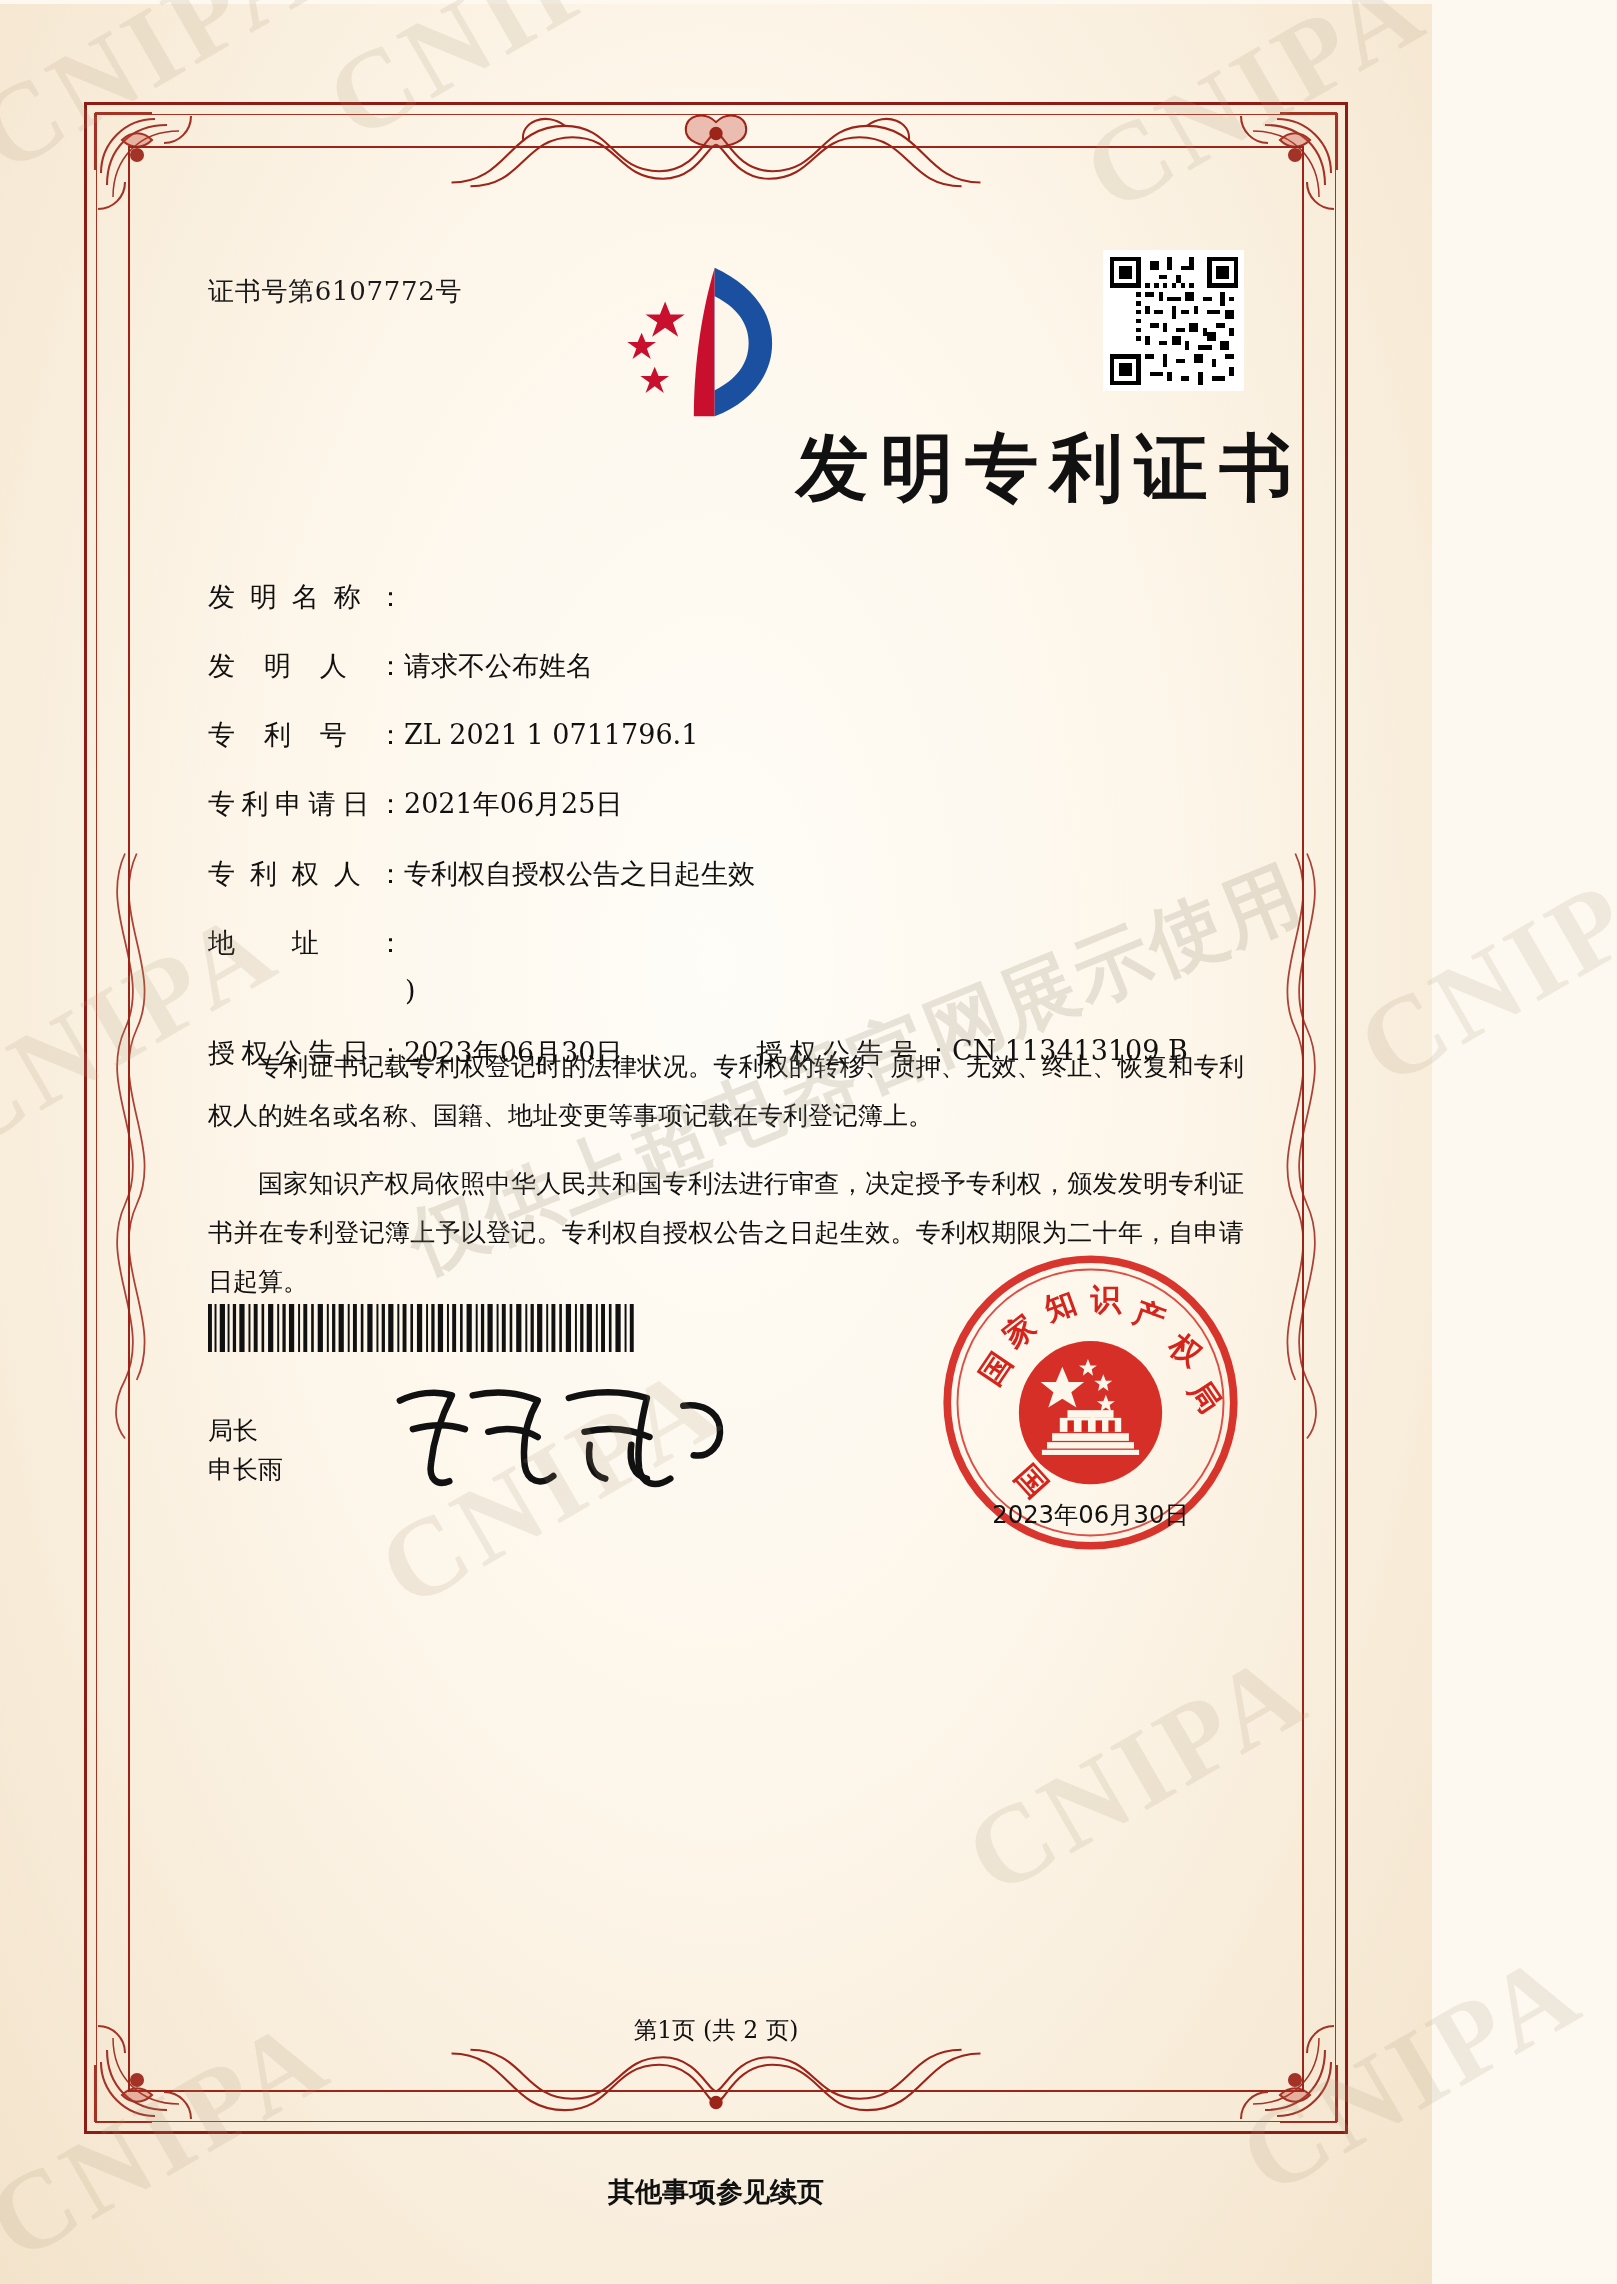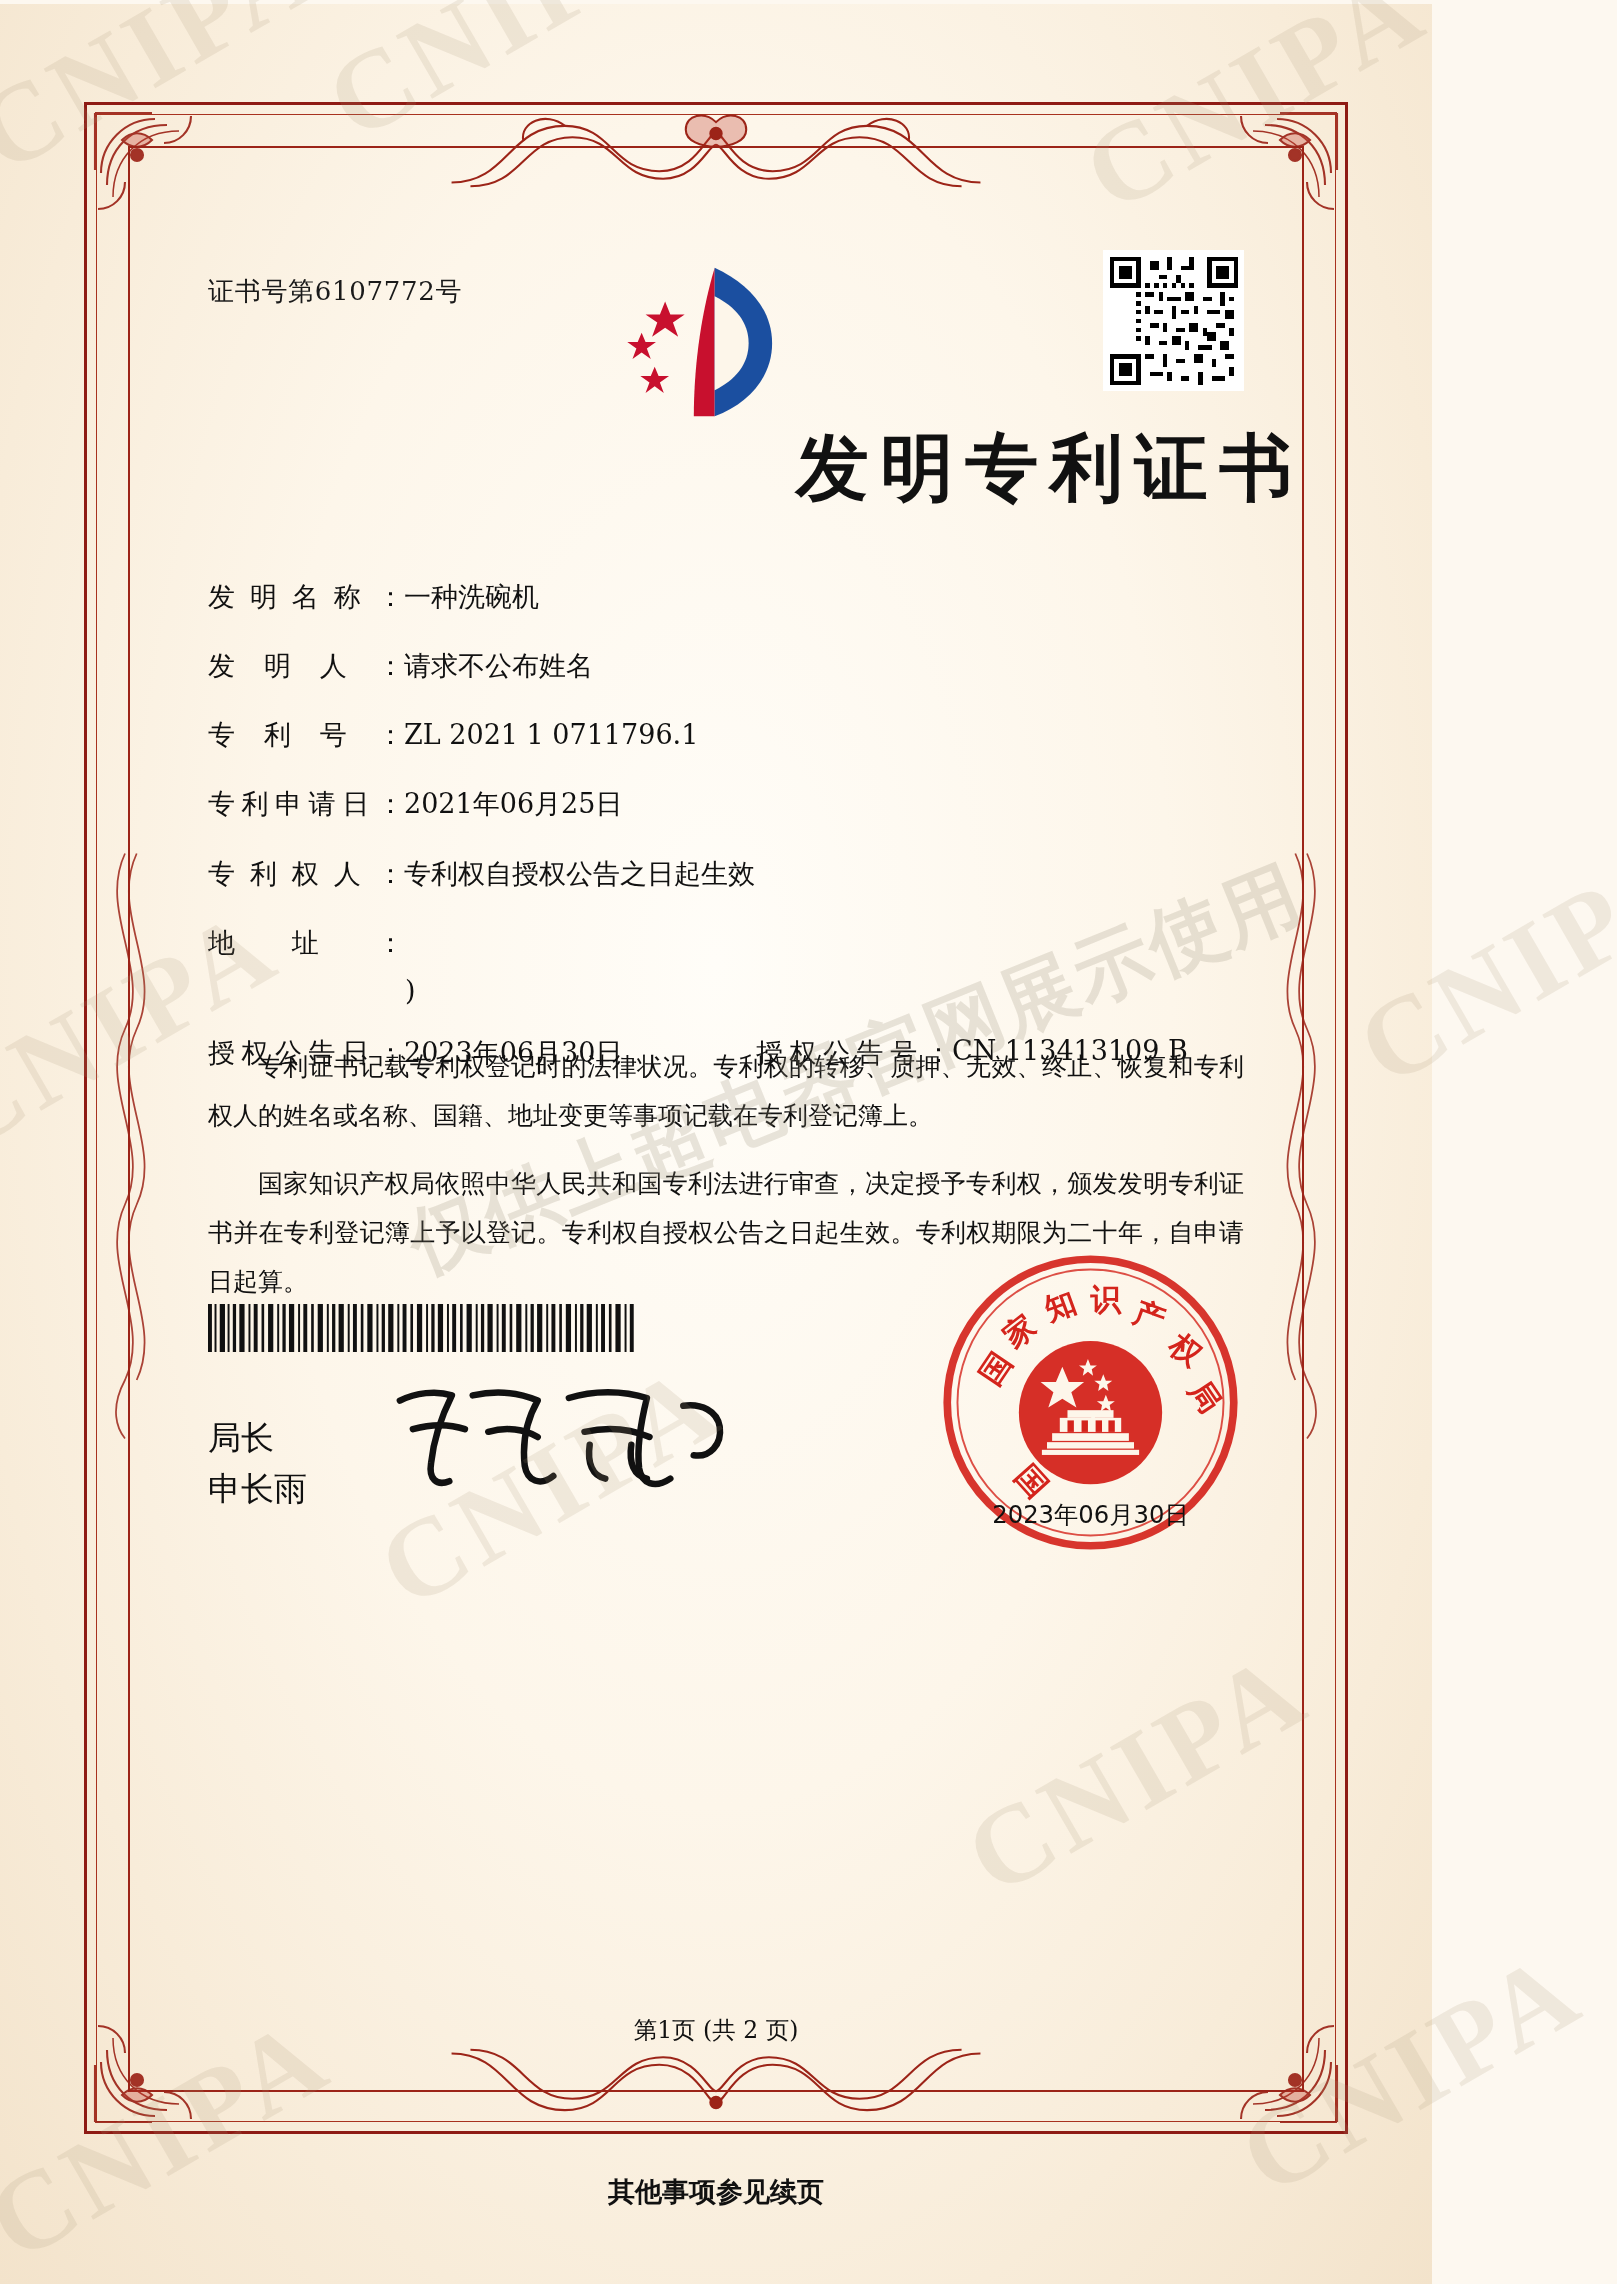--- a/index.html
+++ b/index.html
@@ -142,21 +142,21 @@
   .barcode{
     position:absolute;left:80px;top:1158px;
     width:444px;height:48px;
   }
   .seal{
     position:absolute;right:60px;top:1103px;
     width:307px;height:307px;
   }
   .signature-block{
     position:absolute;left:80px;top:1266px;
-    font-size:33px;line-height:1.55;color:#111;
+    font-size:25px;line-height:1.55;color:#111;
   }
   .sig-img{
     position:absolute;left:248px;top:1226px;
     width:365px;height:130px;
   }
   .pagenum{
     position:absolute;left:0;right:0;bottom:46px;
     text-align:center;font-size:23.5px;color:#111;
   }
   .footnote{
@@ -361,21 +361,20 @@
     <div class="fields">
 
       <div class="frow">
         <div class="flabel">
           <span>发</span>
             <span>明</span>
             <span>名</span>
             <span>称</span>
             <span class="fcolon">：</span>
         </div>
-        <div class="fvalue">一种洗碗机</div>
       </div>
 
       <div class="frow">
         <div class="flabel">
           <span>发</span>
             <span>明</span>
             <span>人</span>
             <span class="fcolon">：</span>
         </div>
         <div class="fvalue">请求不公布姓名</div>

